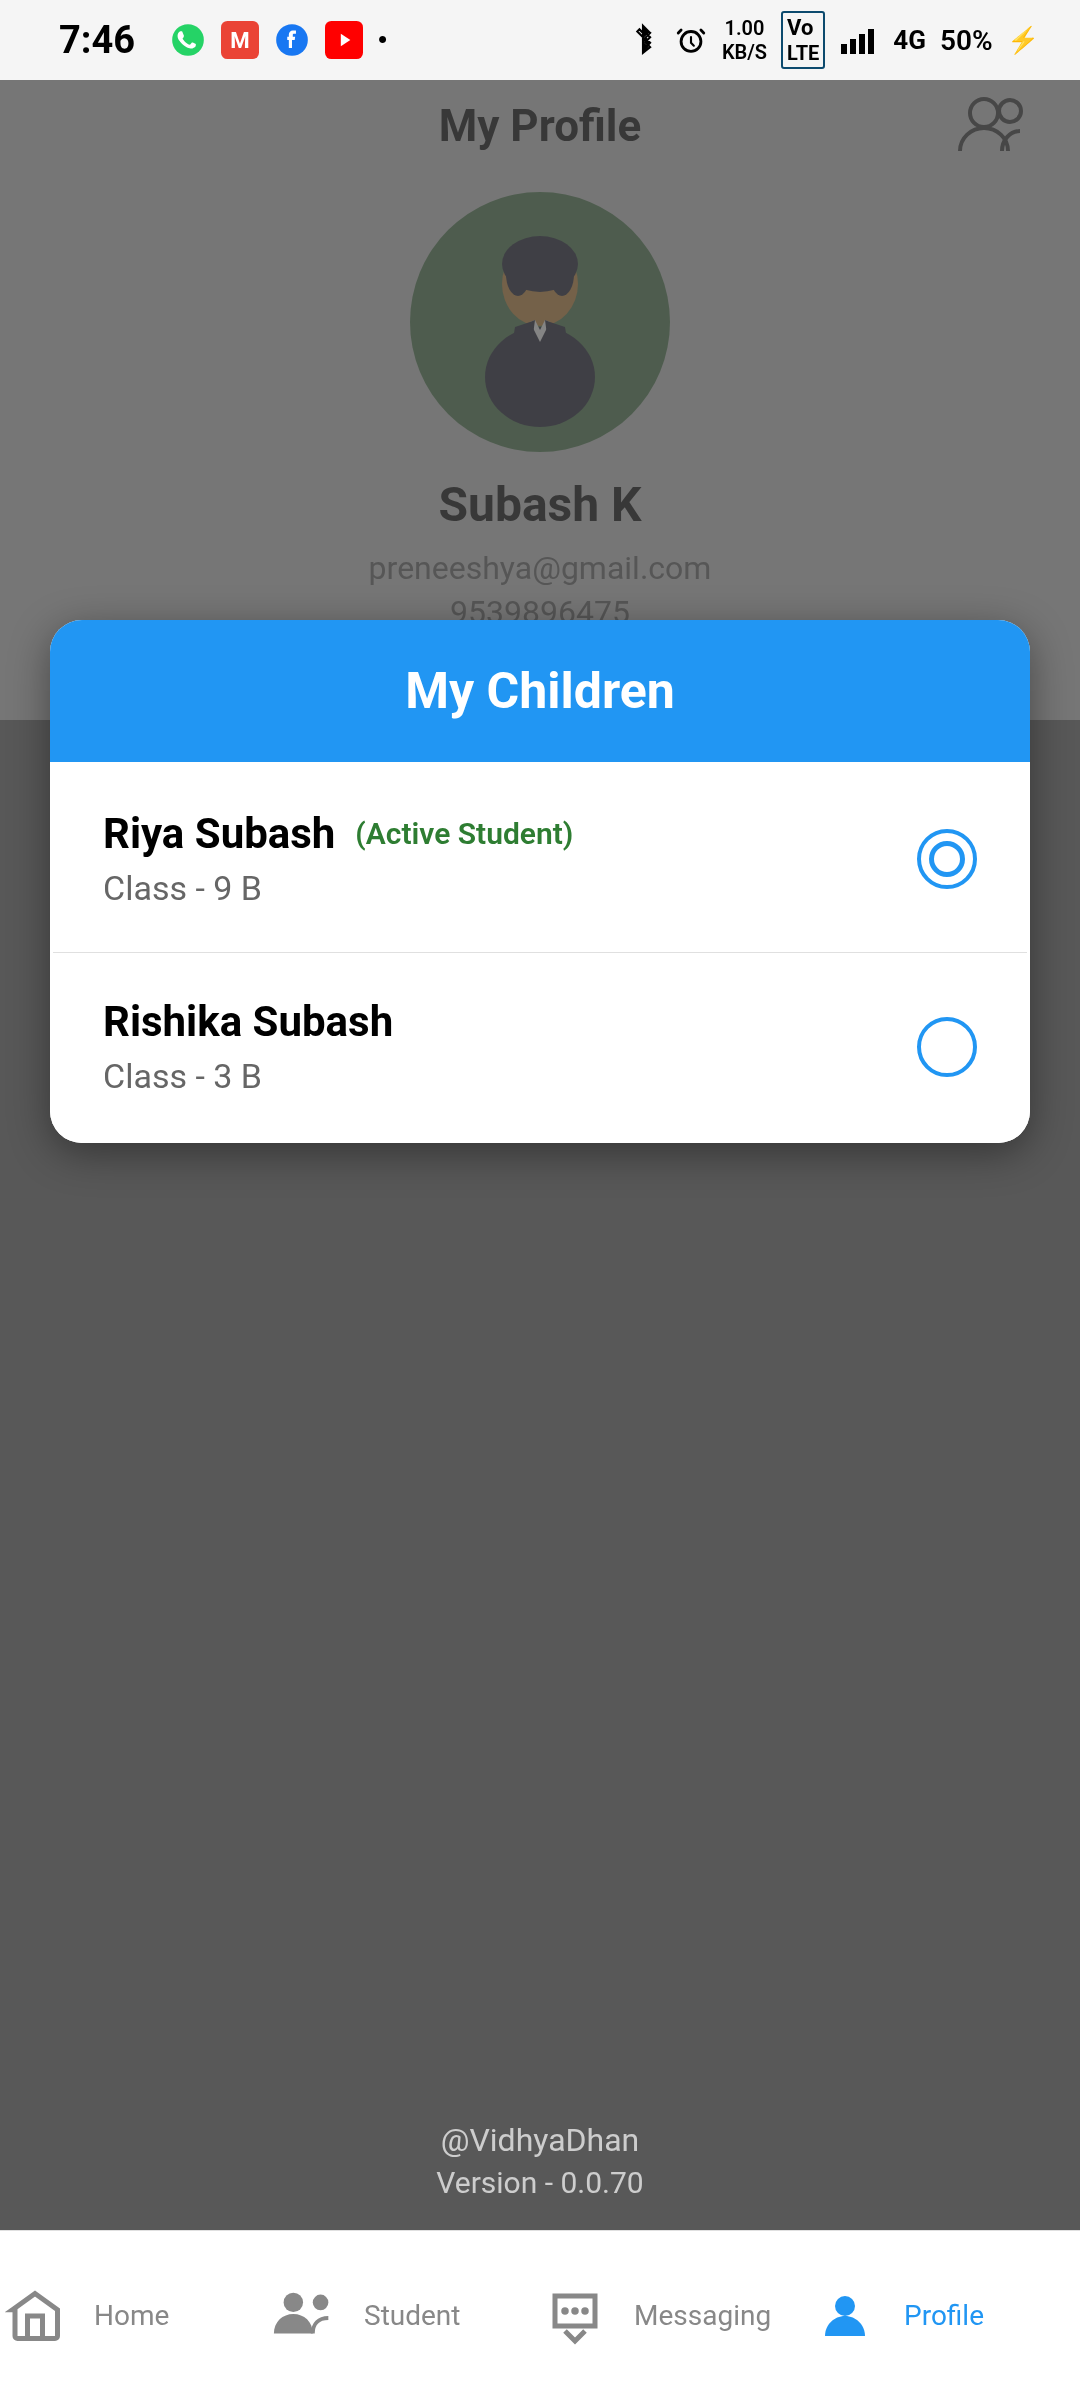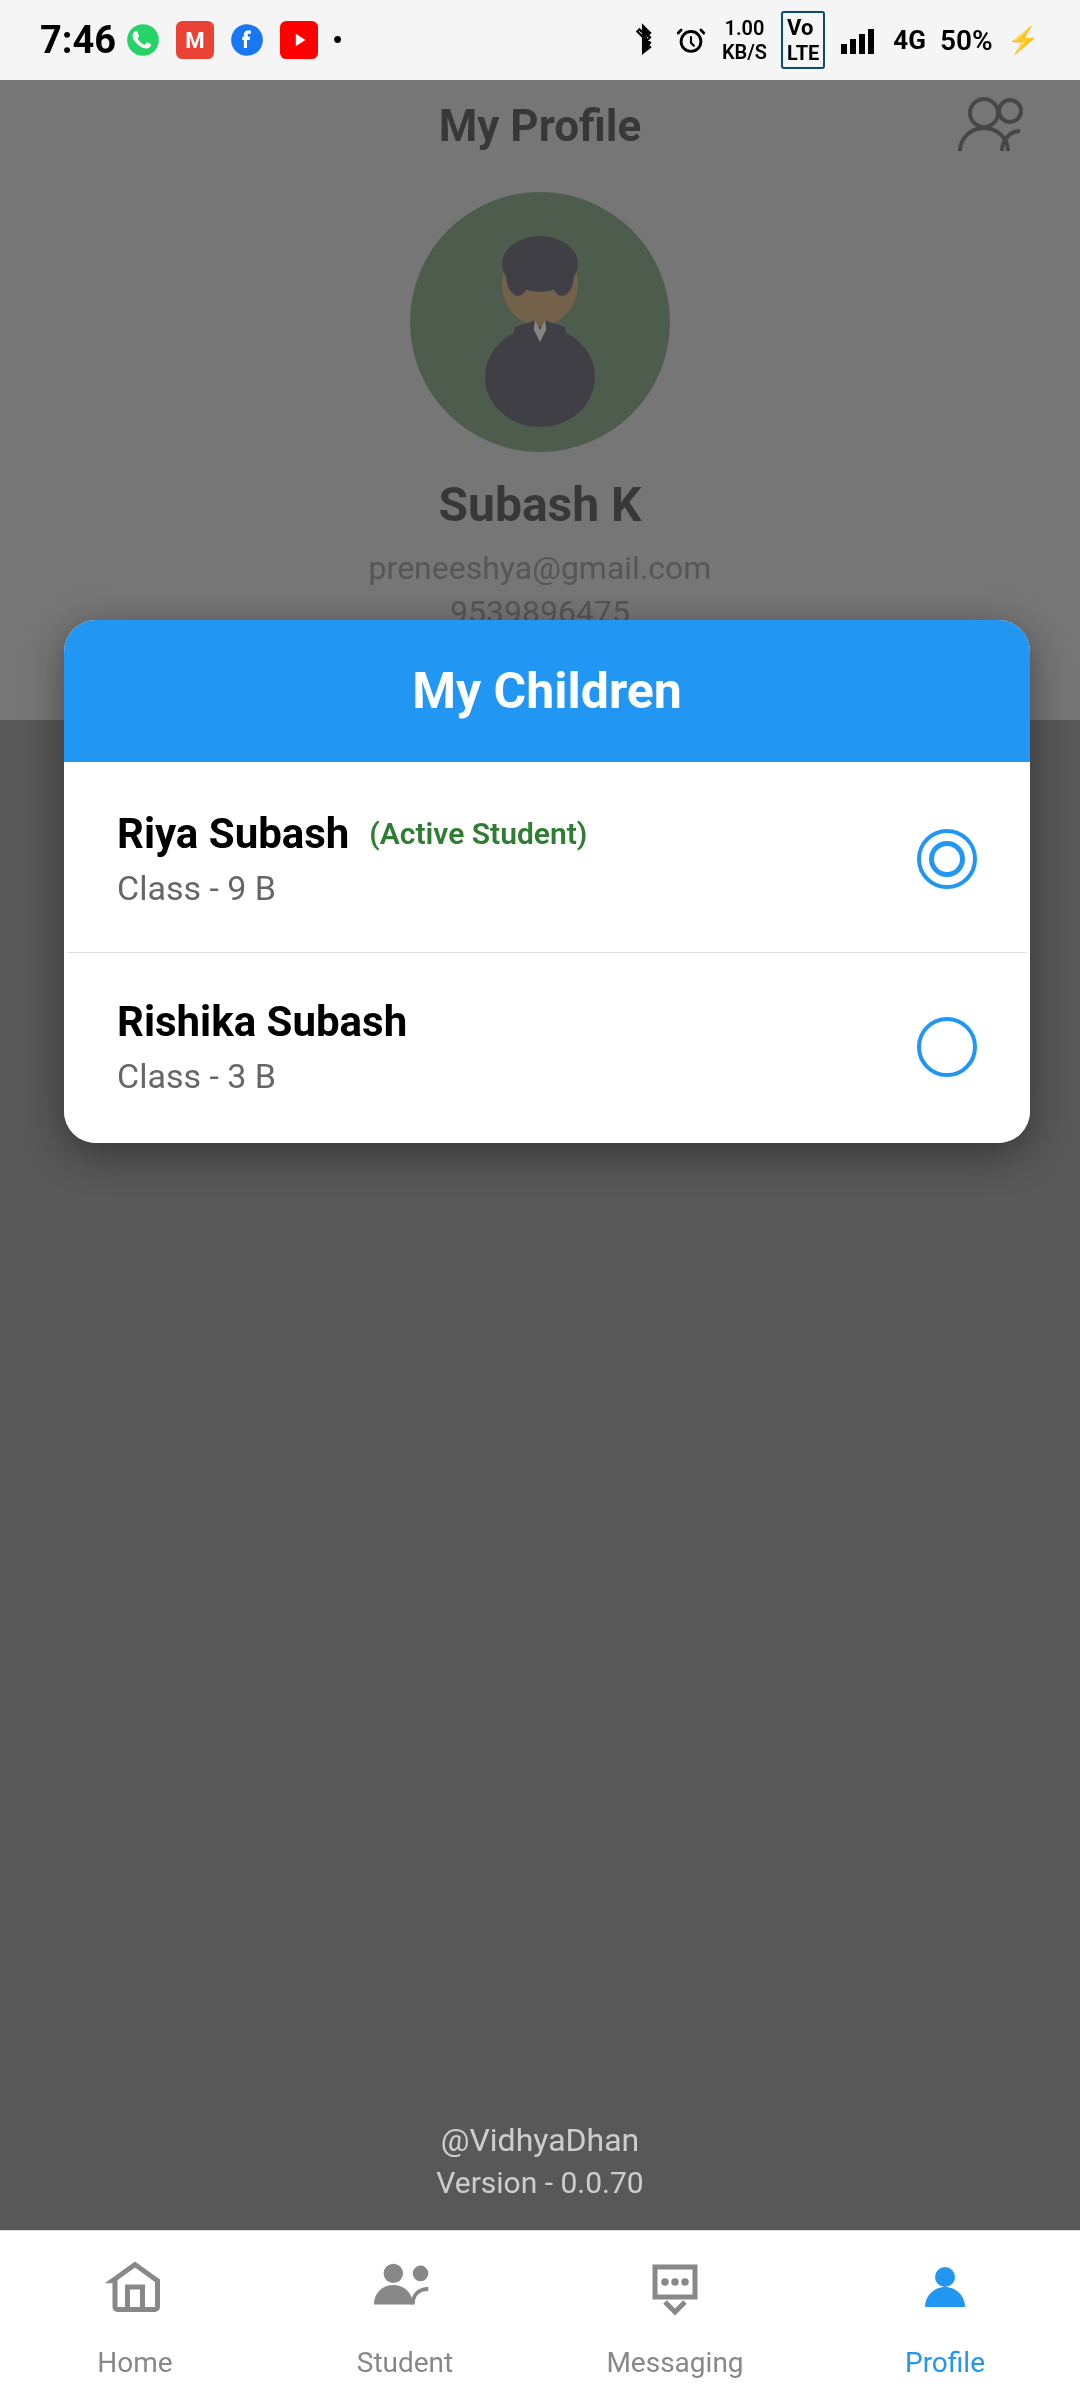--- a/index.html
+++ b/index.html
@@ -23,23 +23,24 @@
       align-items: center;
       justify-content: space-between;
       padding: 0 40px;
       position: relative;
       z-index: 10;
     }
 
     .status-left {
       display: flex;
       align-items: center;
-      gap: 8px;
+      gap: 34px;
       font-size: 32px;
       font-weight: 600;
+      margin-left: 19px;
     }
 
     .status-time {
       font-size: 38px;
       font-weight: 700;
       color: #000;
     }
 
     .status-icons {
       display: flex;
@@ -132,21 +133,21 @@
       width: 100%;
       height: calc(100% - 80px - 170px);
       background: rgba(80, 80, 80, 0.7);
       z-index: 5;
     }
 
     
     .modal {
       position: absolute;
       top: 620px;
-      left: 64px;
+      left: 50px;
       right: 50px;
       background: white;
       border-radius: 32px;
       overflow: hidden;
       z-index: 20;
       box-shadow: 0 10px 40px rgba(0,0,0,0.4);
     }
 
     .modal-header {
       background: #2196F3;
@@ -257,21 +258,21 @@
       background: white;
       display: flex;
       align-items: center;
       justify-content: space-around;
       border-top: 1px solid #e0e0e0;
       z-index: 30;
     }
 
     .nav-item {
       display: flex;
-      flex-direction: column;
+      flex-direction: row;
       align-items: center;
       gap: 24px;
       flex: 1;
     }
 
     .nav-icon {
       width: 70px;
       height: 70px;
       display: flex;
       align-items: center;

